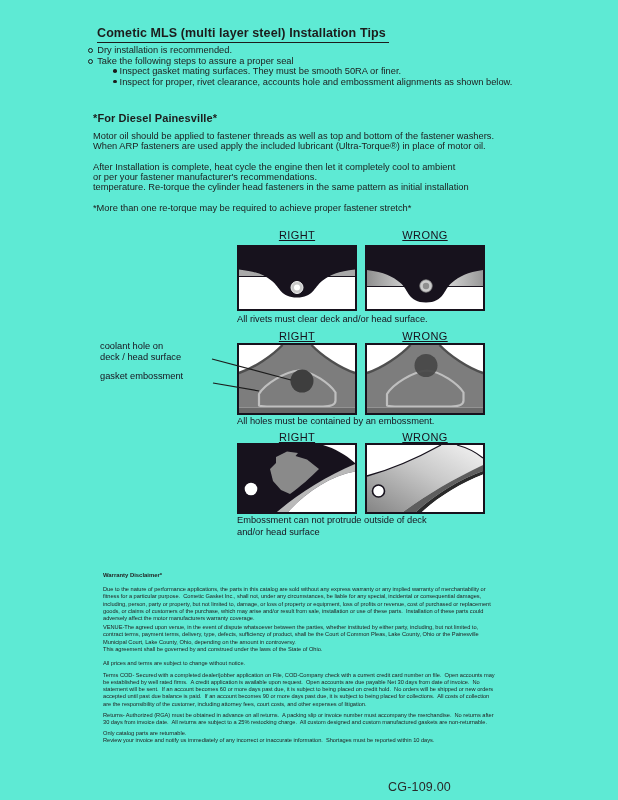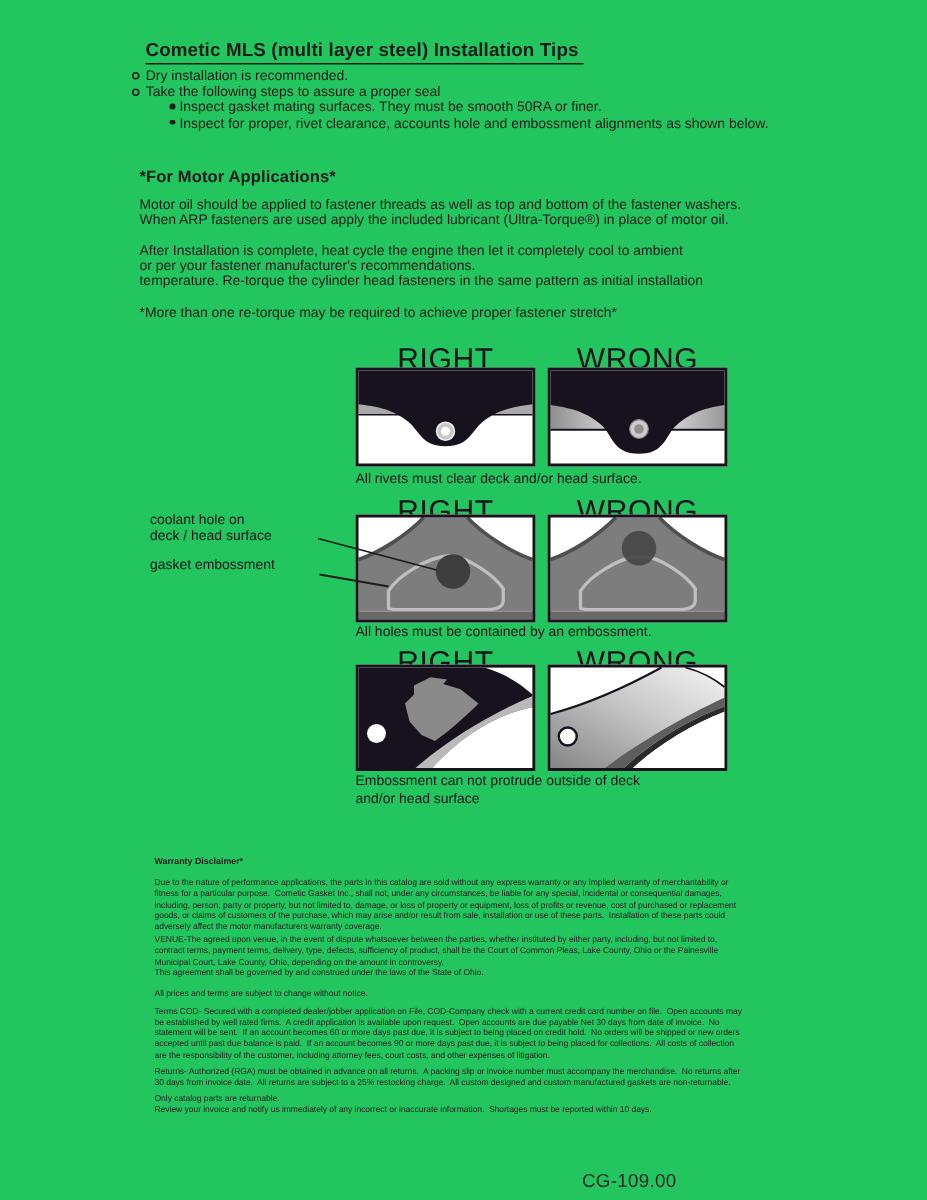--- a/index.html
+++ b/index.html
@@ -1,17 +1,17 @@
 <!DOCTYPE html>
 <html><head>
 <meta charset="utf-8">
 <style>
   html,body{margin:0;padding:0;background:#ffffff;}
   #page{
-    position:relative;width:618px;height:800px;background:#22c55e;overflow:hidden;
+    position:relative;width:618px;height:800px;background:#5eead4;overflow:hidden;
     font-family:"Liberation Sans","DejaVu Sans",sans-serif;color:#1c1c1c;
   }
   .abs{position:absolute;}
   
   .title{
     left:97px;top:26px;font-size:12.5px;font-weight:bold;
     border-bottom:1.5px solid #1c1c1c;padding-bottom:2px;padding-right:3px;
     letter-spacing:.1px;white-space:nowrap;
   }
   
@@ -20,21 +20,21 @@
   .marker-o{width:3.2px;height:3.2px;border:1px solid #1c1c1c;border-radius:50%;
     display:inline-block;margin:3px 4px 0 0;flex:none;}
   .sub{margin-left:25px;}
   .marker-f{width:3.6px;height:3.6px;background:#1c1c1c;border-radius:50%;
     display:inline-block;margin:3px 3px 0 0;flex:none;}
   
   .diesel{left:93px;top:113px;width:460px;font-size:9.3px;line-height:10px;}
   .diesel h2{font-size:11px;font-weight:bold;margin:0 0 8px 0;letter-spacing:.1px;}
   .para{margin:0 0 11px 0;}
   
-  .dlabel{width:120px;text-align:center;font-size:20px;letter-spacing:.4px;color:#17121d;}
+  .dlabel{width:120px;text-align:center;font-size:11px;letter-spacing:.4px;color:#17121d;text-decoration:underline;}
   .dbox{width:120px;}
   .dbox svg{display:block;width:120px;}
   .caption{left:237px;font-size:9.3px;line-height:11.5px;color:#17121d;}
   .leader-labels{left:100px;top:341px;width:112px;text-align:left;
     font-size:9.3px;line-height:11px;color:#17121d;}
   .leader-gap{margin-top:8px;}
   
   .warr{left:103px;width:417px;font-size:5.7px;line-height:7.25px;color:#222;
     letter-spacing:-.03px;}
   .warr div{white-space:pre;}
@@ -62,21 +62,21 @@
       <span class="marker-f"></span>
       <span>Inspect gasket mating surfaces.  They must be smooth 50RA or finer.</span>
     </div>
     <div class="b-row sub">
       <span class="marker-f"></span>
       <span>Inspect for proper, rivet clearance, accounts hole and embossment alignments as shown below.</span>
     </div>
   </div>
 
   <div class="abs diesel">
-    <h2>*For Motor Applications*</h2>
+    <h2>*For Diesel Painesville*</h2>
     <div class="para">
         <div>Motor oil should be applied to fastener threads as well as top and bottom of the fastener washers.</div>
         <div>When ARP fasteners are used apply the included lubricant (Ultra-Torque®) in place of motor oil.</div>
       </div>
     <div class="para">
         <div>After Installation is complete, heat cycle the engine then let it completely cool to ambient</div>
         <div>or per your fastener manufacturer's recommendations.</div>
         <div>temperature. Re-torque the cylinder head fasteners in the same pattern as initial installation</div>
       </div>
     <div class="para">*More than one re-torque may be required to achieve proper fastener stretch*</div>

